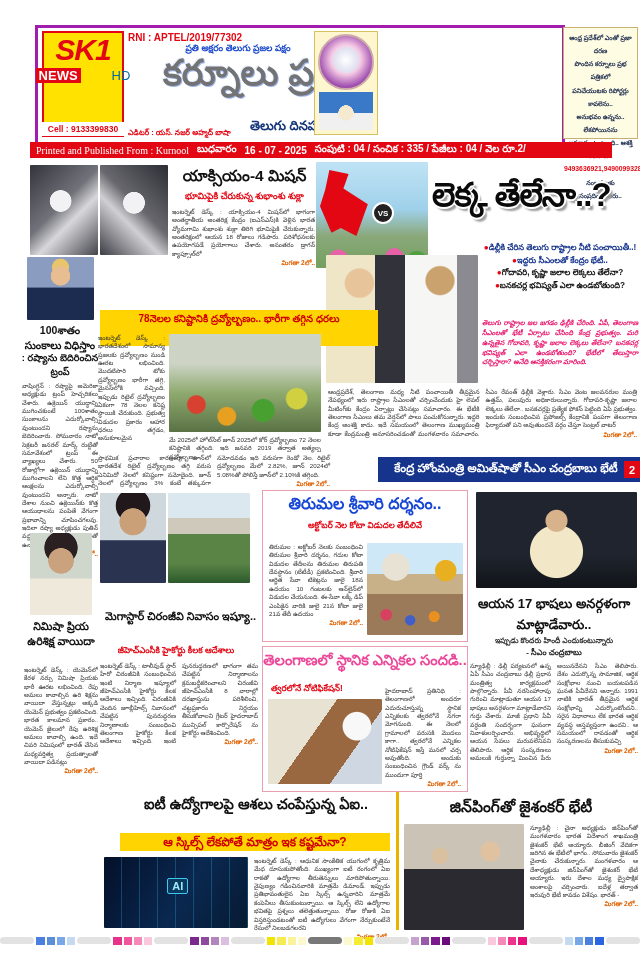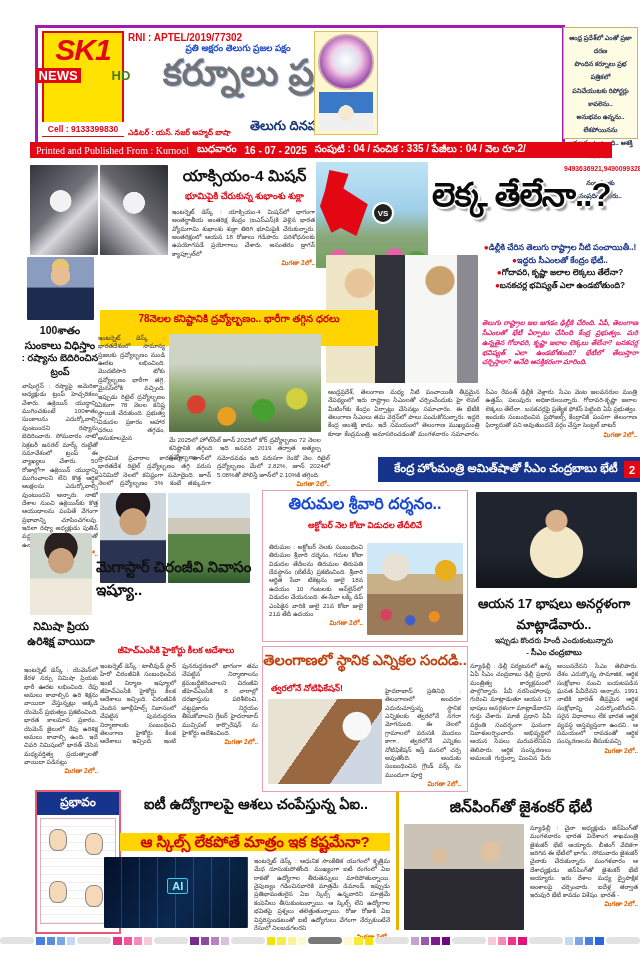--- a/index.html
+++ b/index.html
@@ -6,21 +6,21 @@
   #page{position:relative;width:640px;height:961px;background:#fff;overflow:hidden;
         font-family:"Liberation Sans",sans-serif;color:#222;}
   .abs{position:absolute;}
   .ph{position:absolute;border-radius:1px;}
   
   #mast{left:35px;top:25px;width:524px;height:114px;border:3px solid #a21caf;background:#fff;}
   #sk1{position:absolute;left:4px;top:3px;width:78px;height:102px;background:#ffe200;border:2px solid #e30613;text-align:center;}
   #sk1 .sk{font-size:30px;font-weight:900;color:#e30613;letter-spacing:-1px;line-height:34px;font-style:italic;}
   #sk1 .nh{display:flex;justify-content:center;gap:3px;align-items:center;margin-top:1px;}
   #sk1 .nw{background:#e30613;color:#fff;font-weight:900;font-size:13px;padding:0 3px;}
-  #sk1 .hd{color:#4d7c0f;font-weight:700;font-size:13px;padding-left:28px;}
+  #sk1 .hd{color:#0369a1;font-weight:400;font-size:13px;padding-left:28px;}
   #sk1 .cell{position:absolute;left:-2px;right:-2px;bottom:-1px;background:#fff;color:#e30613;font-weight:bold;font-size:8.5px;padding:2px 0;}
   .rni{left:90px;top:4px;color:#e30613;font-weight:bold;font-size:10px;}
   .tagline{left:95px;top:15px;width:210px;text-align:center;color:#1a48cc;font-weight:bold;font-size:9px;}
   .mtitle{left:88px;top:24px;width:215px;text-align:right;color:#737373;font-weight:900;font-size:36px;
           text-shadow:1px 1px 0 #9db6ee, -1px -1px 0 #e8eeff;}
   .editor{left:90px;top:100px;color:#e30613;font-weight:bold;font-size:7.5px;}
   .daily{left:212px;top:90px;color:#15357a;font-weight:900;font-size:13px;}
   #emblem{position:absolute;left:276px;top:3px;width:62px;height:102px;background:#fdf6cf;border:1px solid #d8c060;}
   #emblem .circ{margin:2px auto 0;width:52px;height:52px;border-radius:50%;
      background:radial-gradient(circle at 50% 45%,#fff 18%,#f2c4e2 40%,#a050b0 70%,#6a2a80);border:2px solid #caa;}
@@ -174,71 +174,62 @@
   <div class="abs h-black" style="left:24px;top:620px;width:74px;font-size:11px;text-align:center;">నిమిషా ప్రియ ఉరిశిక్ష వాయిదా</div>
   <div class="abs body" style="left:24px;top:666px;width:74px;height:126px;">
     <span>ఇంటర్నెట్ డెస్క్ :  యెమెన్‌లో కేరళ నర్సు నిమిషా ప్రియకు భారీ ఊరట లభించింది. రేపు అమలు కావాల్సిన ఉరి శిక్షను వాయిదా వేస్తున్నట్లు అక్కడి యెమెన్ ప్రభుత్వం ప్రకటించింది. భారత కాలమాన ప్రకారం.. యెమెన్ జైలులో రేపు ఉరిశిక్ష అమలు కావాల్సి ఉంది. ఇదే చివరి నిమిషంలో భారత్ చేసిన మధ్యవర్తిత్వ ప్రయత్నాలతో వాయిదా పడినట్లు</span>
     <span class="more">మిగతా 2లో..</span>
   </div>
 
   <div class="ph" style="left:100px;top:493px;width:66px;height:90px;
     background:radial-gradient(circle at 50% 32%,#caa078 19%,transparent 20%),radial-gradient(circle at 50% 14%,#20181a 20%,transparent 21%),linear-gradient(180deg,#cfd8dd 52%,#2a3450 53%);"></div>
   <div class="ph" style="left:168px;top:493px;width:82px;height:90px;
     background:linear-gradient(180deg,#dce8f0 0 28%,#cfc9bc 28% 46%,#5a8446 46% 78%,#2c5a2c);"></div>
-  <div class="abs h-black" style="left:96px;top:556px;width:160px;font-size:15px;text-align:left;line-height:1.5;">మెగాస్టార్ చిరంజీవి నివాసం ఇష్యూ..</div>
+  <div class="abs h-black" style="left:96px;top:608px;width:160px;font-size:11px;text-align:right;line-height:1.5;">మెగాస్టార్ చిరంజీవి నివాసం ఇష్యూ..</div>
   <div class="abs sub-red" style="left:96px;top:645px;width:160px;font-size:8.5px;text-align:center;">జీహెచ్ఎంసీకి హైకోర్టు కీలక ఆదేశాలు</div>
   <div class="abs body cols2" style="left:100px;top:662px;width:158px;height:128px;">
     <span>ఇంటర్నెట్ డెస్క్ :  టాలీవుడ్ స్టార్ హీరో చిరంజీవికి సంబంధించిన ఇంటి నిర్మాణ ఇష్యూలో జీహెచ్ఎంసీకి హైకోర్టు కీలక ఆదేశాలు ఇచ్చింది. చిరంజీవికి చెందిన జూబ్లీహిల్స్ నివాసంలో చేపట్టిన పునరుద్ధరణ నిర్మాణాలకు సంబంధించి తెలంగాణ హైకోర్టు కీలక ఆదేశాలు ఇచ్చింది. ఇంటి పునరుద్ధరణలో భాగంగా తమ చేపట్టిన నిర్మాణాలను క్రమబద్ధీకరించాలని చిరంజీవి జీహెచ్ఎంసీకి 8 వారాల్లో దరఖాస్తును పరిశీలించి, చట్టప్రకారం నిర్ణయం తీసుకోవాలని గ్రేటర్ హైదరాబాద్ మున్సిపల్ కార్పొరేషన్ ను హైకోర్టు ఆదేశించింది.</span>
     <span class="more">మిగతా 2లో..</span>
   </div>
 
   <div class="abs pinkbox" style="left:262px;top:490px;width:204px;height:150px;">
     <div style="margin-top:4px;text-align:center;font-size:16px;font-weight:900;color:#1546d6;">తిరుమల శ్రీవారి దర్శనం..</div>
     <div class="sub-red" style="text-align:center;font-size:8.5px;margin-top:3px;">అక్టోబర్ నెల కోటా విడుదల తేదీలివే</div>
     <div class="body" style="position:absolute;left:6px;top:52px;width:94px;height:92px;">
       <span>తిరుమల : అక్టోబర్ నెలకు సంబంధించి తిరుమల శ్రీవారి దర్శనం, గదుల కోటా విడుదల తేదీలను తిరుమల తిరుపతి దేవస్థానం (టీటీడీ) ప్రకటించింది. శ్రీవారి ఆర్జిత సేవా టికెట్లను జులై 18న ఉదయం 10 గంటలకు ఆన్‌లైన్‌లో విడుదల చేయనుంది. ఈ-సేవా లక్కీ డిప్ ఎంపికైన వారికి జులై 21న కోటా జులై 21వ తేదీ ఉదయం</span>
       <span class="more">మిగతా 2లో..</span>
     </div>
     <div class="ph" style="left:104px;top:52px;width:96px;height:92px;
          background:radial-gradient(circle at 82% 30%,#e8b020 10%,transparent 11%),radial-gradient(circle at 30% 26%,#e8e2d4 14%,transparent 15%),radial-gradient(circle at 20% 78%,#d84060 5%,transparent 6%),radial-gradient(circle at 45% 84%,#4060c8 5%,transparent 6%),radial-gradient(circle at 70% 80%,#e89020 5%,transparent 6%),linear-gradient(180deg,#cfe8f8 0 34%,#c8b088 34% 55%,#9a7a58 55%);"></div>
   </div>
 
   <div class="abs pinkbox" style="left:262px;top:646px;width:204px;height:144px;">
-    <div style="margin-top:5px;text-align:center;font-size:14.5px;font-weight:900;color:#c2410c;">తెలంగాణలో స్థానిక ఎన్నికల సందడి..</div>
+    <div style="margin-top:5px;text-align:center;font-size:14.5px;font-weight:900;color:#ec4899;">తెలంగాణలో స్థానిక ఎన్నికల సందడి..</div>
     <div class="sub-red" style="position:absolute;left:8px;top:36px;font-size:8.5px;">త్వరలోనే నోటిఫికేషన్!</div>
     <div class="ph" style="left:5px;top:52px;width:114px;height:85px;
          background:radial-gradient(circle at 78% 32%,#f8f8f8 13%,transparent 14%),linear-gradient(125deg,#e8e2d2 0 40%,#9a6840 40% 70%,#cfd8e2 70%);"></div>
     <div class="body" style="position:absolute;left:122px;top:40px;width:76px;height:98px;">
       <span>హైదరాబాద్ ప్రతినిధి :  తెలంగాణలో అందరూ ఎదురుచూస్తున్న స్థానిక ఎన్నికలకు త్వరలోనే నగరా మోగనుంది. ఈ నెలలో గ్రామాలలో వరుసకి మొదలు కాగా.. త్వరలోనే ఎన్నికల నోటిఫికేషన్ ఇస్తే మనలో చర్చ అవుతోంది. అందుకు సంబంధించిన గ్రౌండ్ వర్క్ ను ముందుగా పూర్తి</span>
       <span class="more">మిగతా 2లో..</span>
     </div>
   </div>
 
   <div class="ph" style="left:476px;top:492px;width:161px;height:96px;
     background:radial-gradient(circle at 50% 30%,#d8b28a 10%,transparent 11%),radial-gradient(circle at 50% 62%,#f2e8c8 26%,transparent 27%),linear-gradient(180deg,#20242e 0 65%,#101418);"></div>
   <div class="abs h-black" style="left:470px;top:594px;width:168px;font-size:13px;text-align:center;line-height:1.6;">ఆయన 17 భాషలు అనర్గళంగా మాట్లాడేవారు..</div>
   <div class="abs" style="left:470px;top:636px;width:168px;font-size:7.5px;font-weight:bold;color:#333;text-align:center;">ఇప్పుడు కొందరు హిందీ ఎందుకంటున్నారు</div>
   <div class="abs" style="left:470px;top:648px;width:168px;font-size:8px;font-weight:bold;color:#222;text-align:center;">- సీఎం చంద్రబాబు</div>
   <div class="abs body cols2" style="left:470px;top:662px;width:168px;height:126px;">
     <span>న్యూఢిల్లీ :  ఢిల్లీ పర్యటనలో ఉన్న ఏపీ సీఎం చంద్రబాబు ఢిల్లీ ప్రధాన మంత్రిత్వ కార్యక్రమంలో పాల్గొన్నారు. పీవీ నరసింహారావు గురించి మాట్లాడుతూ ఆయన 17 భాషలు అనర్గళంగా మాట్లాడేవారని గుర్తు చేశారు. మాజీ ప్రధాని పీవీ వర్ధంతి సందర్భంగా ఘనంగా నివాళులర్పించారు. అభివృద్ధిలో ఆయన సేవలు మరువలేనివని తెలిపారు. ఆర్థిక సంస్కరణలు అమలుకి గుర్తున్నా మించిన పేరు అయినదేనని సీఎం తెలిపారు. దేశం ఎదుర్కొన్న సామాజిక, ఆర్థిక సంక్షోభాల నుంచి బయటపడిన ఘనత పీవీదేనని అన్నారు. 1991 నాటికి భారత్ తీవ్రమైన ఆర్థిక సంక్షోభాన్ని ఎదుర్కొంటోందని.. సరైన విధానాలు లేక భారత ఆర్థిక వ్యవస్థ అస్తవ్యస్తంగా ఉందని.. ఆ సమయంలో రావడంతో ఆర్థిక సంస్కరణలను తీసుకువచ్చి</span>
     <span class="more">మిగతా 2లో..</span>
   </div>
 
-  <div id="prab" class="abs" style="left:35px;top:790px;width:82px;height:140px;">
-    <div class="hd">ప్రభావం</div>
-    <div class="cart">
-      <div class="fig" style="left:8px;top:10px;"></div>
-      <div class="fig" style="left:44px;top:14px;"></div>
-      <div class="fig" style="left:8px;top:62px;"></div>
-      <div class="fig" style="left:44px;top:66px;"></div>
-    </div>
-  </div>
 
   <div class="abs h-black" style="left:120px;top:796px;width:272px;font-size:14.5px;text-align:center;white-space:nowrap;overflow:hidden;">ఐటీ ఉద్యోగాలపై ఆశలు చంపేస్తున్న ఏఐ..</div>
-  <div class="abs ybar" style="left:120px;top:833px;width:270px;height:18px;font-size:15px;line-height:18px;">ఆ స్కిల్స్ లేకపోతే మాత్రం ఇక కష్టమేనా?</div>
+  <div class="abs ybar" style="left:120px;top:833px;width:270px;height:18px;font-size:12px;line-height:18px;">ఆ స్కిల్స్ లేకపోతే మాత్రం ఇక కష్టమేనా?</div>
   <div class="ph" id="aiph" style="left:104px;top:857px;width:144px;height:71px;
     background:repeating-linear-gradient(90deg,transparent 0 17px,rgba(60,200,255,.25) 17px 18px),linear-gradient(120deg,#04102a 0%,#0a2850 55%,#061a32 100%);">
     <div class="ailbl">AI</div>
   </div>
   <div class="abs body" style="left:254px;top:857px;width:136px;height:73px;">
     <span>ఇంటర్నెట్ డెస్క్ :  ఆధునిక సాంకేతిక యుగంలో కృత్రిమ మేధ దూసుకుపోతోంది. ముఖ్యంగా ఐటీ రంగంలో ఏఐ రాకతో ఉద్యోగాల తీరుతెన్నులు మారిపోతున్నాయి. నైపుణ్యం గడించినవారికి మాత్రమే డిమాండ్. ఇప్పుడు ప్రతిభావంతులైన ఏఐ స్కిల్స్ ఉన్నవారిని మాత్రమే కంపెనీలు తీసుకుంటున్నాయి. ఆ స్కిల్స్ లేని ఉద్యోగాల భవితపై ప్రశ్నలు తలెత్తుతున్నాయి. రోజు రోజుకి ఏఐ విస్తరిస్తుండటంతో ఐటీ ఉద్యోగులు వేగంగా నేర్చుకుంటేనే రేసులో నిలబడగలరని</span>
     <span class="more">మిగతా 2లో..</span>
   </div>
 
   <div class="abs vline" style="left:396px;top:792px;width:3px;height:138px;"></div>

